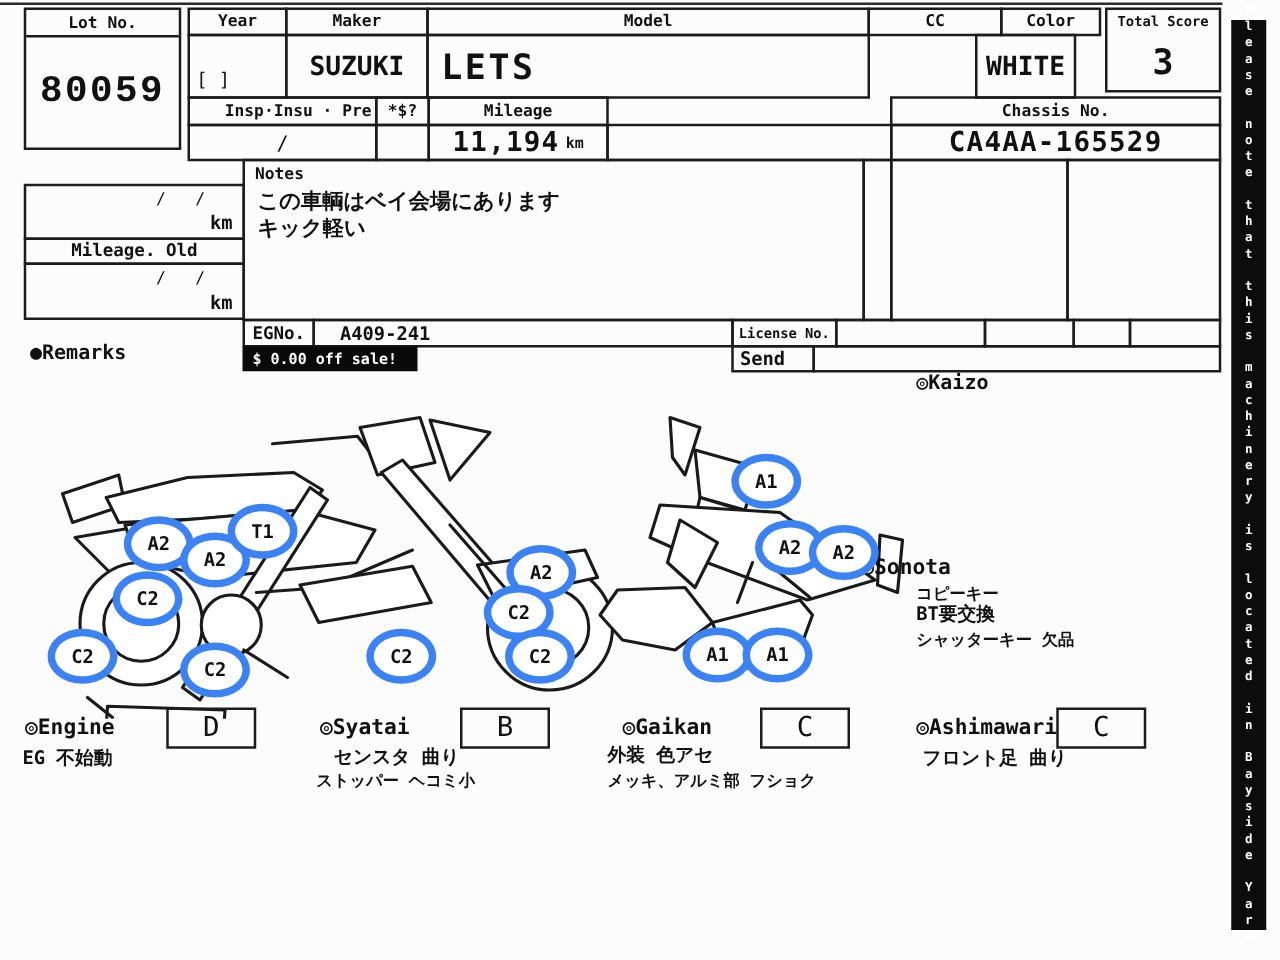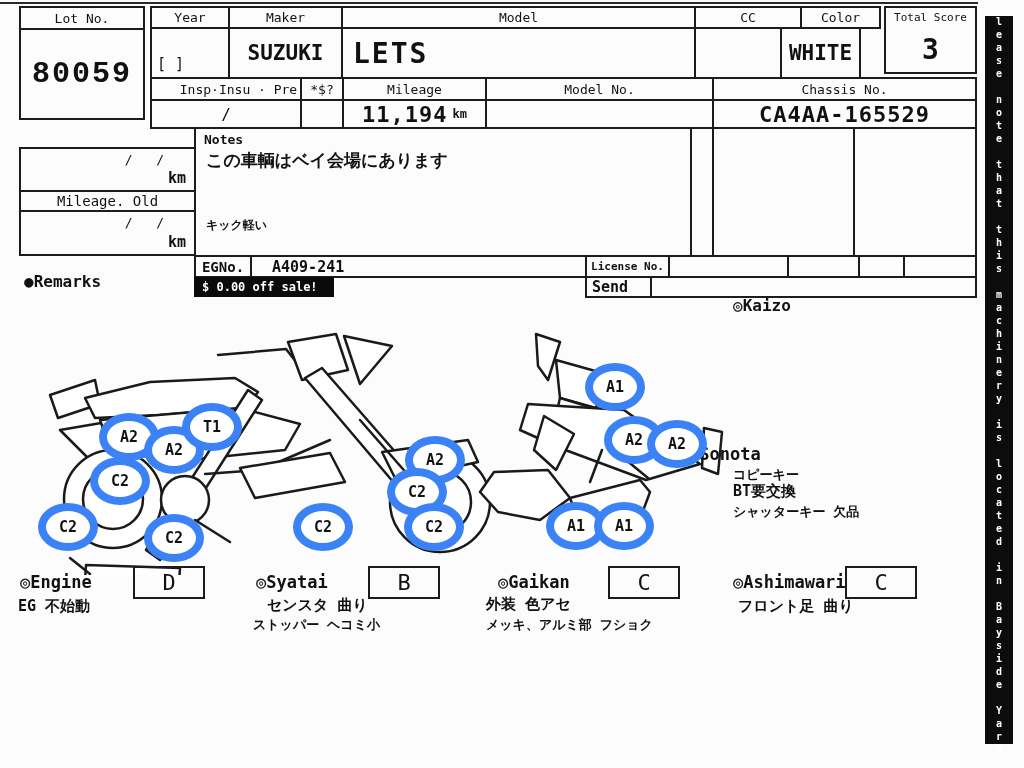--- a/index.html
+++ b/index.html
@@ -1,29 +1,29 @@
 <!DOCTYPE html>
 <html><head>
 <meta charset="utf-8">
 <style>
   html,body{margin:0;padding:0;background:#e8e8e8;}
   #stage{
     position:relative;width:1024px;height:768px;background:#fcfcfc;overflow:hidden;
     font-family:"DejaVu Sans Mono","Liberation Mono",monospace;color:#111;
   }
   .cell{position:absolute;box-sizing:border-box;border:2px solid #1c1c1c;background:transparent;}
-  .hdr{display:flex;align-items:center;justify-content:center;font-weight:normal;font-size:13px;white-space:nowrap;}
+  .hdr{display:flex;align-items:center;justify-content:center;font-weight:bold;font-size:13px;white-space:nowrap;}
   .val{display:flex;align-items:center;justify-content:center;white-space:nowrap;}
   .txt{position:absolute;white-space:pre;}
   .topline{position:absolute;left:0;top:2px;width:978px;height:0;border-top:2px solid #2b2b2b;}
   .unit{font-size:12px;font-weight:bold;margin-left:5px;}
   .big{font-size:22px;font-weight:bold;letter-spacing:1px;}
   .diag-label{
     position:absolute;width:44px;height:32px;margin-left:-22px;margin-top:-16px;
-    border:8px solid #3b82f6;border-radius:50%;background:#fff;
+    border:6px solid #3b82f6;border-radius:50%;background:#fff;
     display:flex;align-items:center;justify-content:center;
     font-size:15px;font-weight:bold;z-index:5;
   }
   #sidebar{
     position:absolute;left:985px;top:16px;width:28px;height:728px;background:#0c0c0c;color:#fff;
     display:flex;align-items:center;justify-content:center;
     writing-mode:vertical-rl;text-orientation:upright;
     font-size:10px;font-weight:bold;letter-spacing:2px;white-space:nowrap;
   }
   #offsale{
@@ -56,21 +56,20 @@
   <div class="cell val" style="left:780px;top:27px;width:81px;height:52px;font-size:21px;font-weight:bold;">WHITE</div>
 
   <div class="cell" style="left:884px;top:6px;width:93px;height:68px;">
     <div class="hdr" style="height:18px;font-size:11px;">Total Score</div>
     <div class="val" style="height:46px;font-size:28px;font-weight:bold;">3</div>
   </div>
 
   <div class="cell hdr" style="left:150px;top:77px;width:152px;height:24px;padding-left:25px;">Insp·Insu · Pre</div>
   <div class="cell hdr" style="left:300px;top:77px;width:44px;height:24px;">*$?</div>
   <div class="cell hdr" style="left:342px;top:77px;width:145px;height:24px;">Mileage</div>
-  <div class="cell hdr" style="left:485px;top:77px;width:229px;height:24px;">Model No.</div>
   <div class="cell hdr" style="left:712px;top:77px;width:265px;height:24px;">Chassis No.</div>
 
   <div class="cell val" style="left:150px;top:99px;width:152px;height:30px;font-size:16px;">/</div>
   <div class="cell val" style="left:300px;top:99px;width:44px;height:30px;"></div>
   <div class="cell val" style="left:342px;top:99px;width:145px;height:30px;align-items:center;">
     <span class="big">11,194</span>
     <span class="unit">km</span>
   </div>
   <div class="cell val" style="left:485px;top:99px;width:229px;height:30px;"></div>
   <div class="cell val big" style="left:712px;top:99px;width:265px;height:30px;">CA4AA-165529</div>
@@ -81,21 +80,21 @@
   </div>
   <div class="cell hdr" style="left:19px;top:190px;width:177px;height:22px;font-size:14px;">Mileage. Old</div>
   <div class="cell" style="left:19px;top:210px;width:177px;height:46px;">
     <span class="txt" style="right:30px;top:3px;font-size:13px;">/   /</span>
     <span class="txt" style="right:8px;bottom:3px;font-size:15px;font-weight:bold;">km</span>
   </div>
 
   <div class="cell" style="left:194px;top:127px;width:498px;height:130px;">
     <span class="txt" style="left:8px;top:3px;font-size:13px;font-weight:bold;">Notes</span>
     <span class="txt" style="left:10px;top:20px;font-size:17px;font-weight:bold;">この車輌はベイ会場にあります</span>
-    <span class="txt" style="left:10px;top:42px;font-size:12px;font-weight:bold;margin-top:46px;">キック軽い</span>
+    <span class="txt" style="left:10px;top:42px;font-size:17px;font-weight:bold;">キック軽い</span>
   </div>
 
   <div class="cell" style="left:690px;top:127px;width:24px;height:130px;"></div>
   <div class="cell" style="left:712px;top:127px;width:143px;height:130px;"></div>
   <div class="cell" style="left:853px;top:127px;width:124px;height:130px;"></div>
 
   <div class="cell val" style="left:194px;top:255px;width:58px;height:23px;font-size:14px;font-weight:bold;">EGNo.</div>
   <div class="cell val" style="left:250px;top:255px;width:337px;height:23px;justify-content:flex-start;padding-left:20px;font-size:15px;font-weight:bold;">A409-241</div>
   <div class="cell val" style="left:585px;top:255px;width:85px;height:23px;font-size:11px;font-weight:bold;">License No.</div>
   <div class="cell" style="left:668px;top:255px;width:121px;height:23px;"></div>

